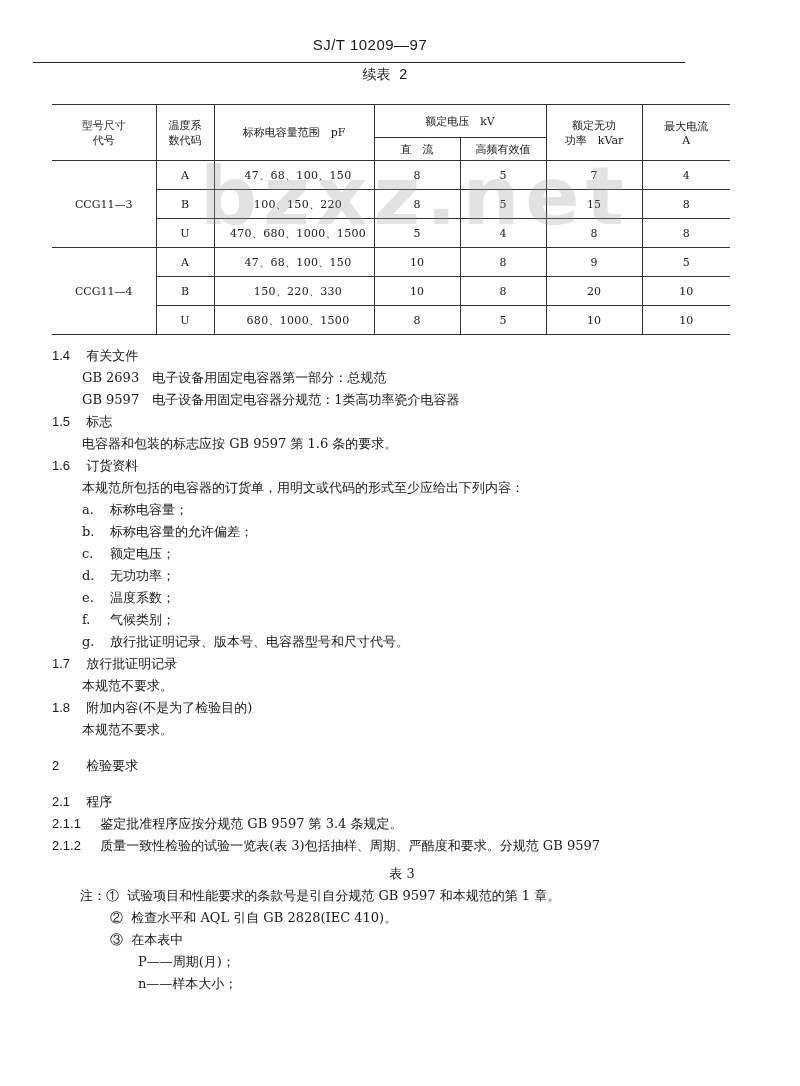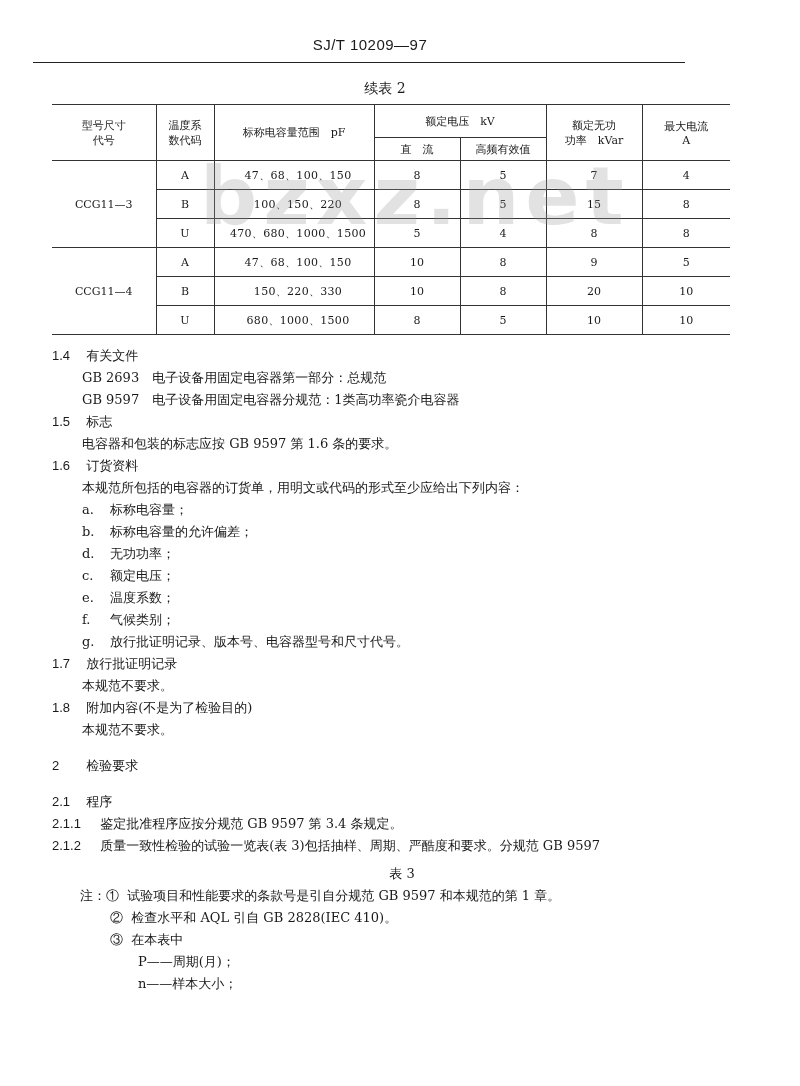--- a/index.html
+++ b/index.html
@@ -15,22 +15,22 @@
   }
   .header-rule {
     position: absolute; left: 33px; width: 400px; top: 62px;
     border-top: 1.5px solid #222;
   }
   .header-rule2 {
     position: absolute; left: 433px; width: 252px; top: 62px;
     border-top: 1.5px solid #222;
   }
   .table-caption {
-    position: absolute; left: 0; width: 770px; top: 80px;
-    text-align: center; font-size: 14px;
+    position: absolute; left: 0; width: 770px; top: 66px;
+    text-align: center; font-size: 14px; font-family: Liberation Mono, monospace;
   }
   .watermark {
     position: absolute; left: 200px; top: 150px;
     font-family: "DejaVu Sans", sans-serif; font-weight: bold;
     font-size: 80px; color: rgba(150,150,150,0.28); letter-spacing: 6px;
     pointer-events: none; z-index: 5;
   }
   table.spec {
     position: absolute; left: 52px; top: 104px; width: 678px;
     border-collapse: collapse; font-size: 11px;
@@ -168,22 +168,22 @@
   </div>
   <div class="indent">电容器和包装的标志应按 GB 9597 第 1.6 条的要求。</div>
 
   <div class="sec">
     <span class="num">1.6</span>
     <span>订货资料</span>
   </div>
   <div class="indent">本规范所包括的电容器的订货单，用明文或代码的形式至少应给出下列内容：</div>
   <div class="item"><span class="lbl">a.</span><span>标称电容量；</span></div>
   <div class="item"><span class="lbl">b.</span><span>标称电容量的允许偏差；</span></div>
+  <div class="item"><span class="lbl">c.</span><span>额定电压；</span></div>
   <div class="item"><span class="lbl">d.</span><span>无功功率；</span></div>
-  <div class="item"><span class="lbl">c.</span><span>额定电压；</span></div>
   <div class="item"><span class="lbl">e.</span><span>温度系数；</span></div>
   <div class="item"><span class="lbl">f.</span><span>气候类别；</span></div>
   <div class="item"><span class="lbl">g.</span><span>放行批证明记录、版本号、电容器型号和尺寸代号。</span></div>
 
   <div class="sec">
     <span class="num">1.7</span>
     <span>放行批证明记录</span>
   </div>
   <div class="indent">本规范不要求。</div>
 

